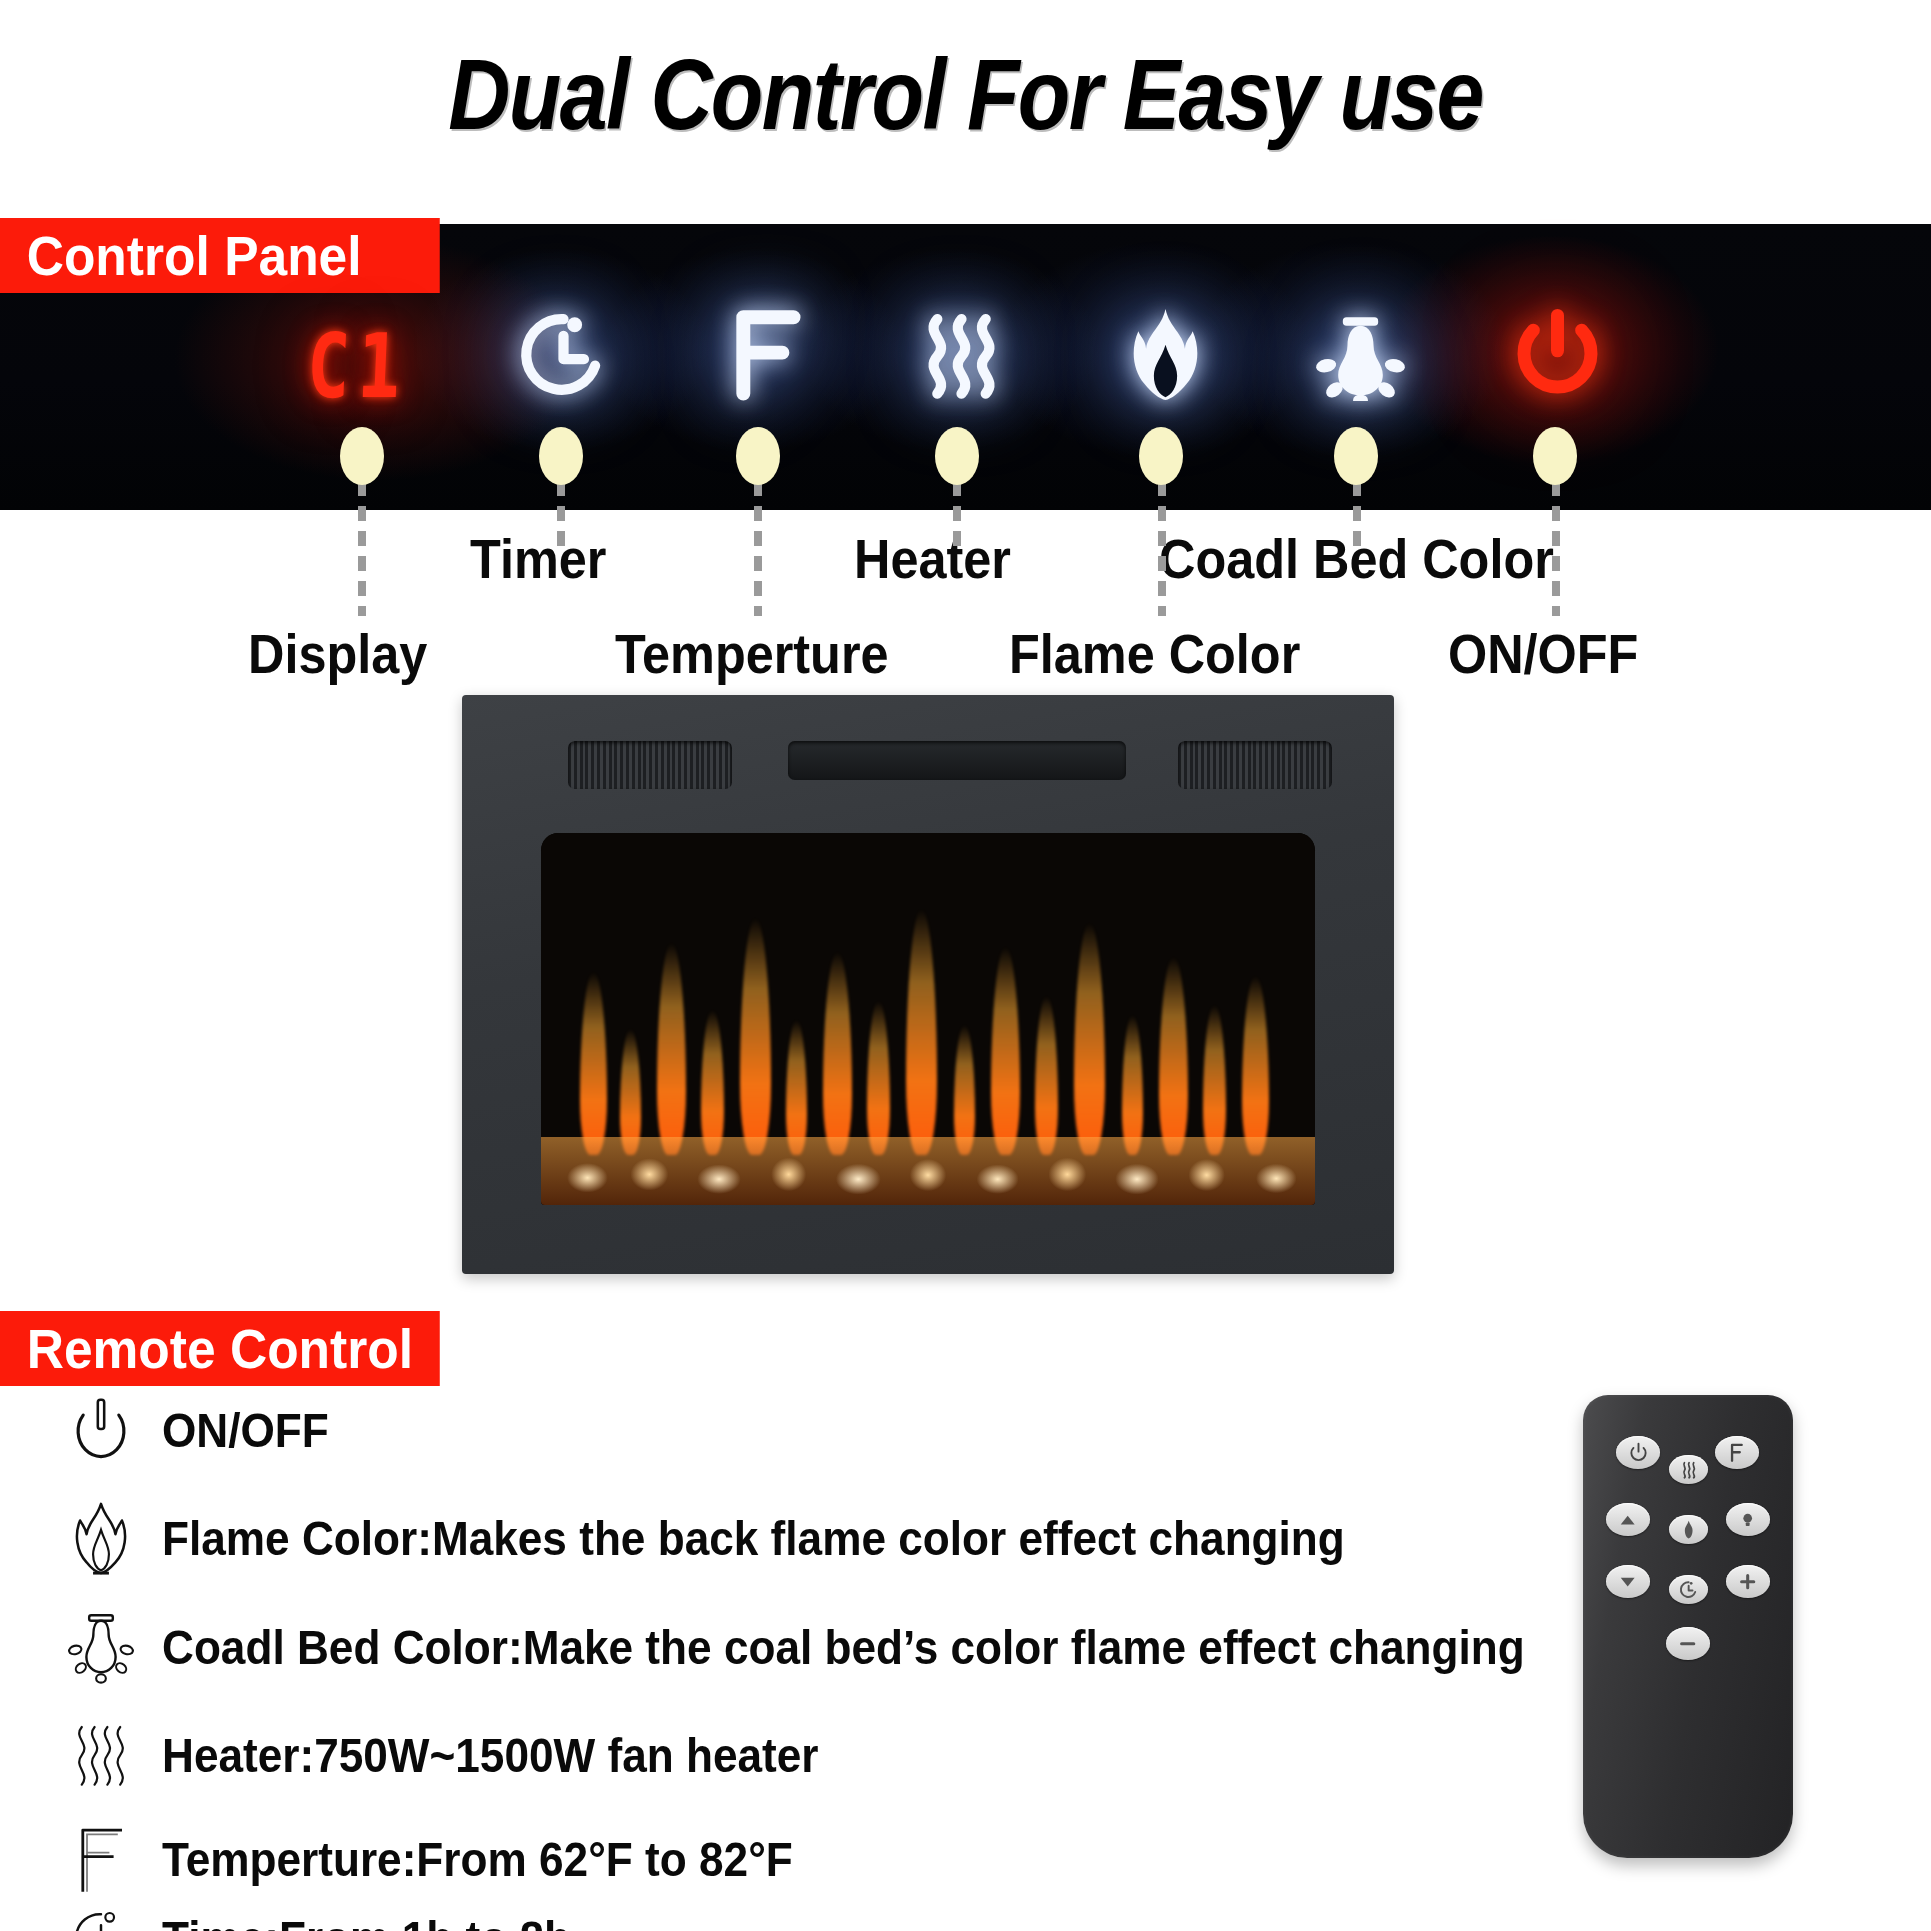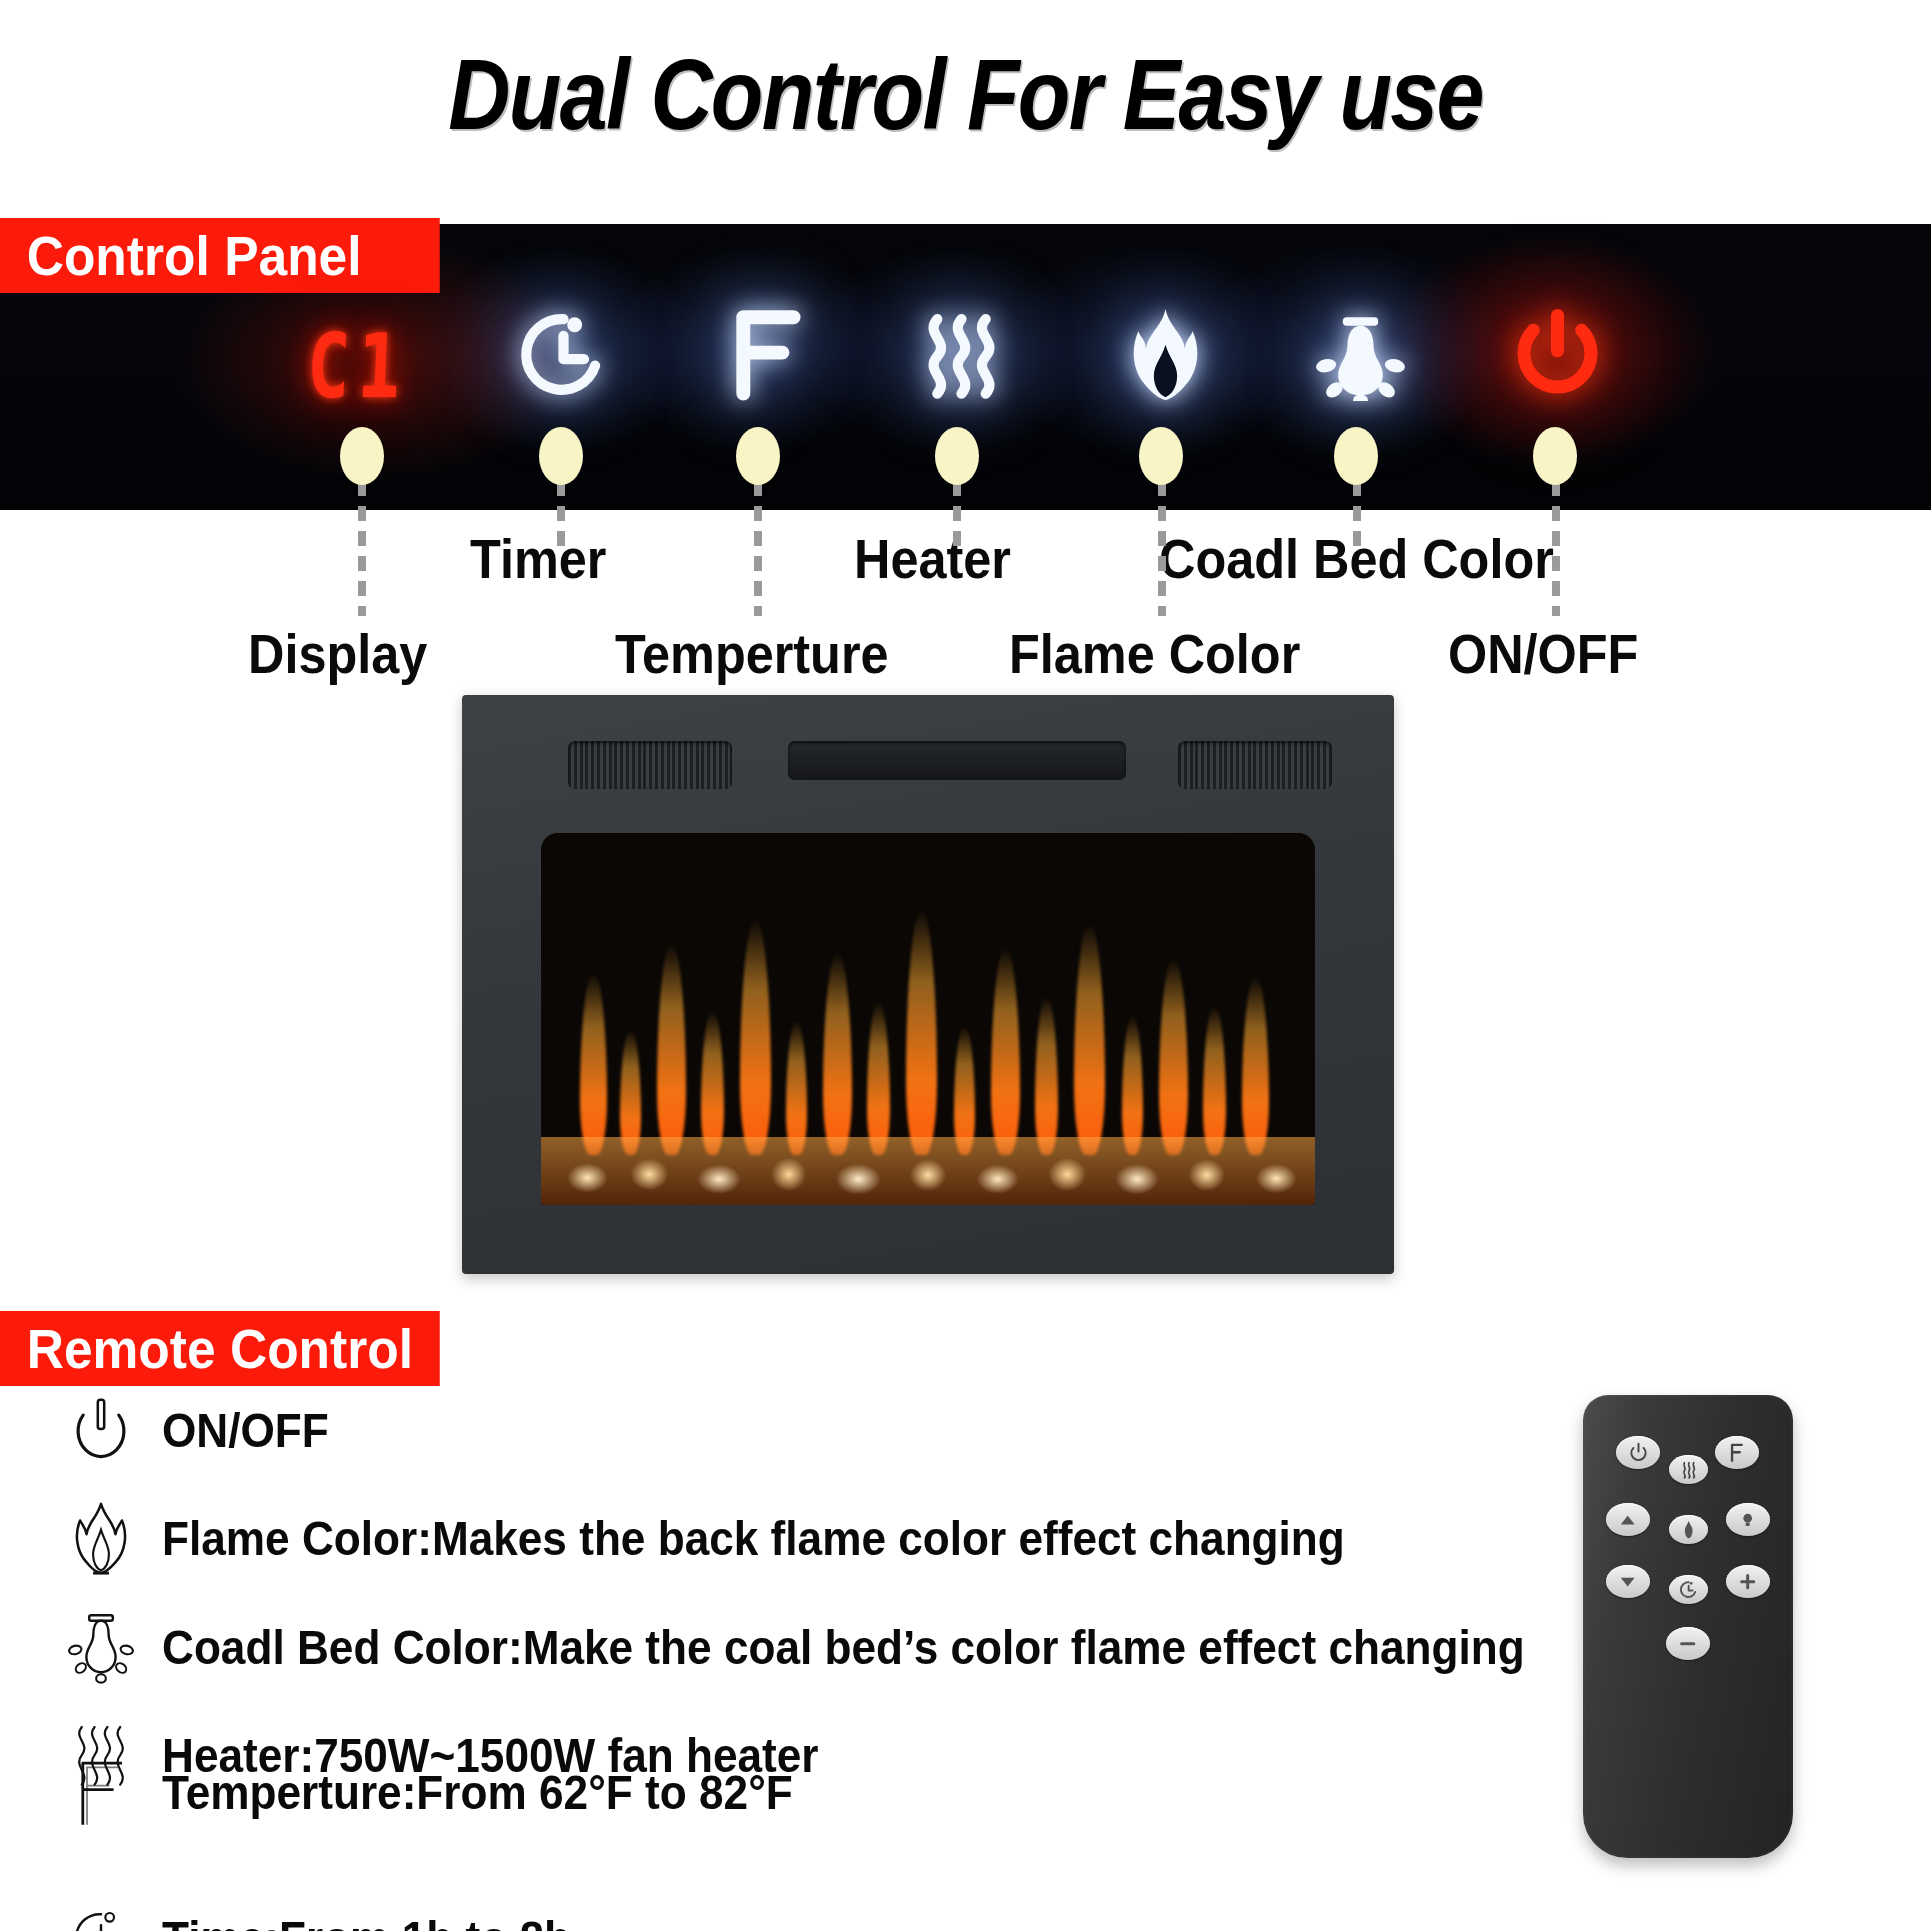--- a/index.html
+++ b/index.html
@@ -363,21 +363,21 @@
         <path d="M20 8 C6 25 34 34 20 52 C6 70 34 80 20 98"></path>
         <path d="M40 8 C26 25 54 34 40 52 C26 70 54 80 40 98"></path>
         <path d="M60 8 C46 25 74 34 60 52 C46 70 74 80 60 98"></path>
         <path d="M80 8 C66 25 94 34 80 52 C66 70 94 80 80 98"></path>
       </g>
     </svg>
   </div>
   <div class="feat-text">Heater:750W~1500W fan heater</div>
 </div>
 
-<div class="feat-row" style="top:1752px">
+<div class="feat-row" style="top:1819px">
   <div class="feat-icon">
     <svg width="56" height="71" viewBox="0 0 80 100">
       <path d="M14 96 L14 8 L70 8 M14 46 L58 46" fill="none" stroke="#111" stroke-width="4" stroke-linejoin="round"></path>
       <path d="M20 96 L20 14 L64 14 M20 40 L52 40" fill="none" stroke="#111" stroke-width="2.5" opacity=".55"></path>
     </svg>
   </div>
   <div class="feat-text">Temperture:From 62°F to 82°F</div>
 </div>
 
 <div class="feat-row" style="top:1898px">

